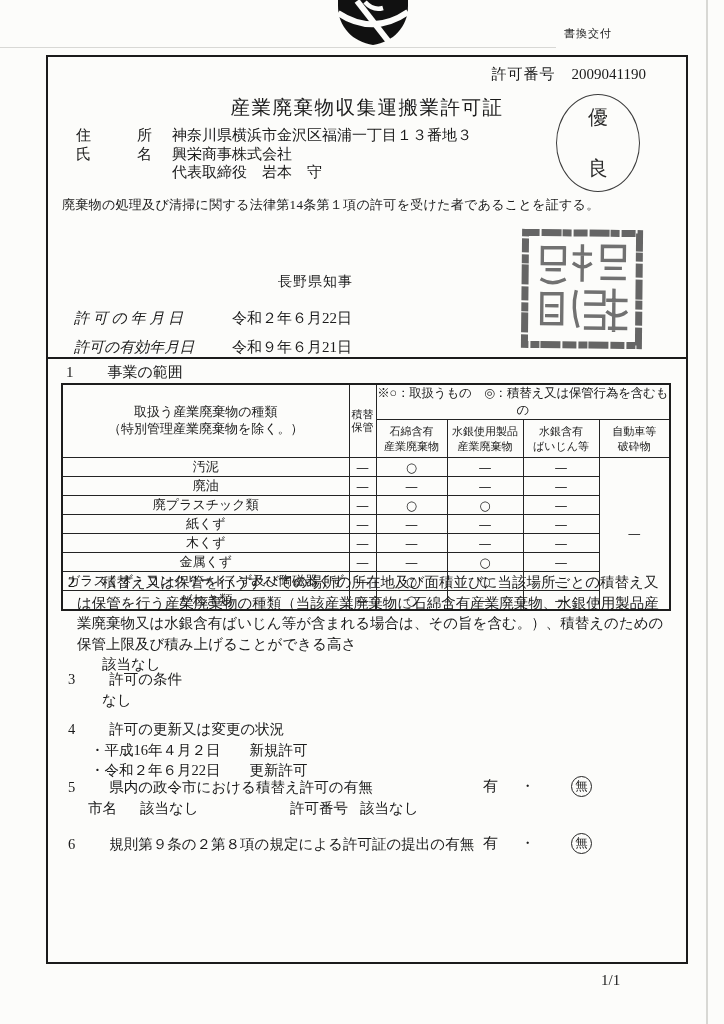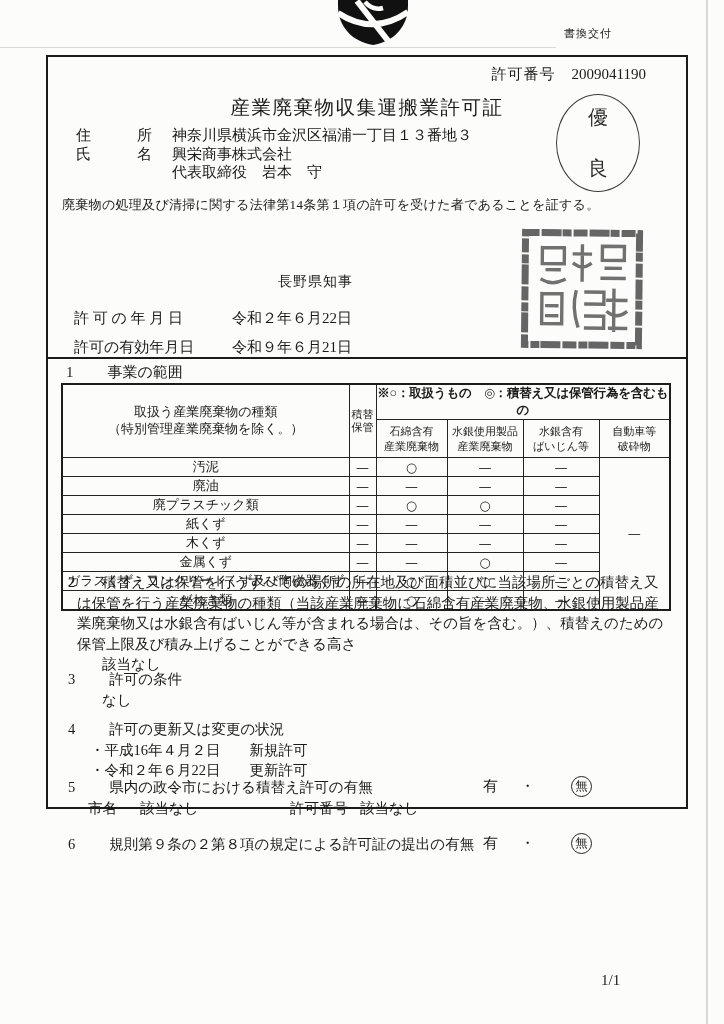--- a/index.html
+++ b/index.html
@@ -16,21 +16,21 @@
   
   .scan-edge-right { left:706px; top:0; width:2px; height:1024px; background:#b9b9b4; opacity:.55; }
   .scan-line-top { left:0; top:47px; width:556px; height:1px; background:#c9c9c4; opacity:.7; }
 
   
   .crest { left:335px; top:0; width:76px; height:46px; }
   .rewrite-label { left:564px; top:26px; font-size:11px; letter-spacing:1px; }
 
   
   .main-box {
-    left:46px; top:55px; width:642px; height:754px;
+    left:46px; top:55px; width:642px; height:909px;
     border:2px solid #1b1b1b;
     background:transparent;
   }
   .permit-number-line { top:8px; right:40px; font-size:15px; }
   .permit-number-line .lbl { margin-right:16px; letter-spacing:1px; }
   .doc-title { top:37px; left:0; width:100%; text-align:center; font-size:19.5px; letter-spacing:1.5px; }
 
   .excellent-stamp {
     left:508px; top:37px; width:84px; height:98px;
     border:1.5px solid #3d3d3d; border-radius:50%;
@@ -45,33 +45,33 @@
 
   .cert-text { left:14px; top:139px; width:606px; font-size:13px; letter-spacing:.3px; }
 
   .issuer-title { left:230px; top:216px; font-size:14px; letter-spacing:1px; }
   .issuer-name { left:348px; top:201px; font-size:24px; font-weight:600; letter-spacing:13px; white-space:nowrap; }
   .governor-seal { left:472px; top:171px; width:124px; height:122px; opacity:.82; transform:rotate(.6deg); }
 
   .date-row { left:26px; font-size:15px; display:flex; }
   .date-row.issue { top:252px; }
   .date-row.expiry { top:281px; }
-  .date-label { width:158px; white-space:pre; }
+  .date-label { width:158px; white-space:pre;font-style:italic; }
 
   .divider { left:0; top:300px; width:100%; height:0; border-top:2px solid #1b1b1b; }
 
   .s1-heading { left:18px; top:306px; font-size:15px; }
 
   table.scope { left:13px; top:326px; width:608px; border-collapse:collapse; table-layout:fixed; }
   table.scope { position:absolute; }
   table.scope th, table.scope td { border:1px solid #242424; padding:0; text-align:center; vertical-align:middle; }
   table.scope { border:2px solid #1d1d1d; }
   th.type-head { font-weight:normal; font-size:13px; line-height:1.3; }
   th.transfer-head { font-weight:normal; font-size:11px; line-height:1.2; }
-  th.legend-cell { font-weight:bold; font-size:12.5px; text-align:left; padding:1px 0 1px 4px; height:17px; letter-spacing:-.2px;border-radius:13px; }
+  th.legend-cell { font-weight:normal; font-size:12.5px; text-align:left; padding:1px 0 1px 4px; height:17px; letter-spacing:-.2px;border-radius:13px; }
   th.sub-head { font-weight:normal; font-size:11px; line-height:1.3; height:38px; }
   td.type-cell { text-align:left; padding-left:4px; font-size:13px; height:15px; }
   td.mark-cell { font-size:13px; height:15px; font-family:"DejaVu Sans","Liberation Sans",sans-serif; }
   td.merged-cell { font-size:13px; font-family:"DejaVu Sans","Liberation Sans",sans-serif; }
 
   .section { font-size:14.5px; line-height:20.5px; }
   .sec-num { position:absolute; left:0; top:0; }
   .s2 { left:20px; top:515px; width:600px; }
   .s2 .body-text { margin-left:9px; text-indent:25px; }
   .s2 .value { margin-left:34px; }

